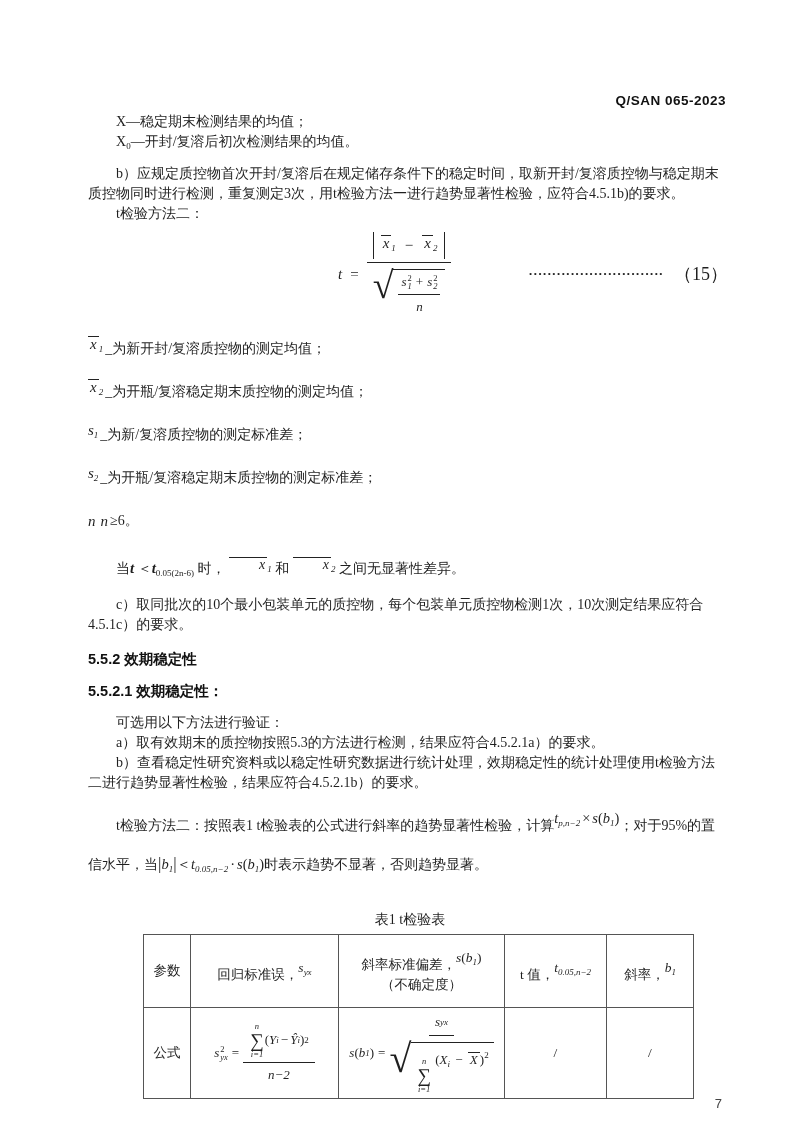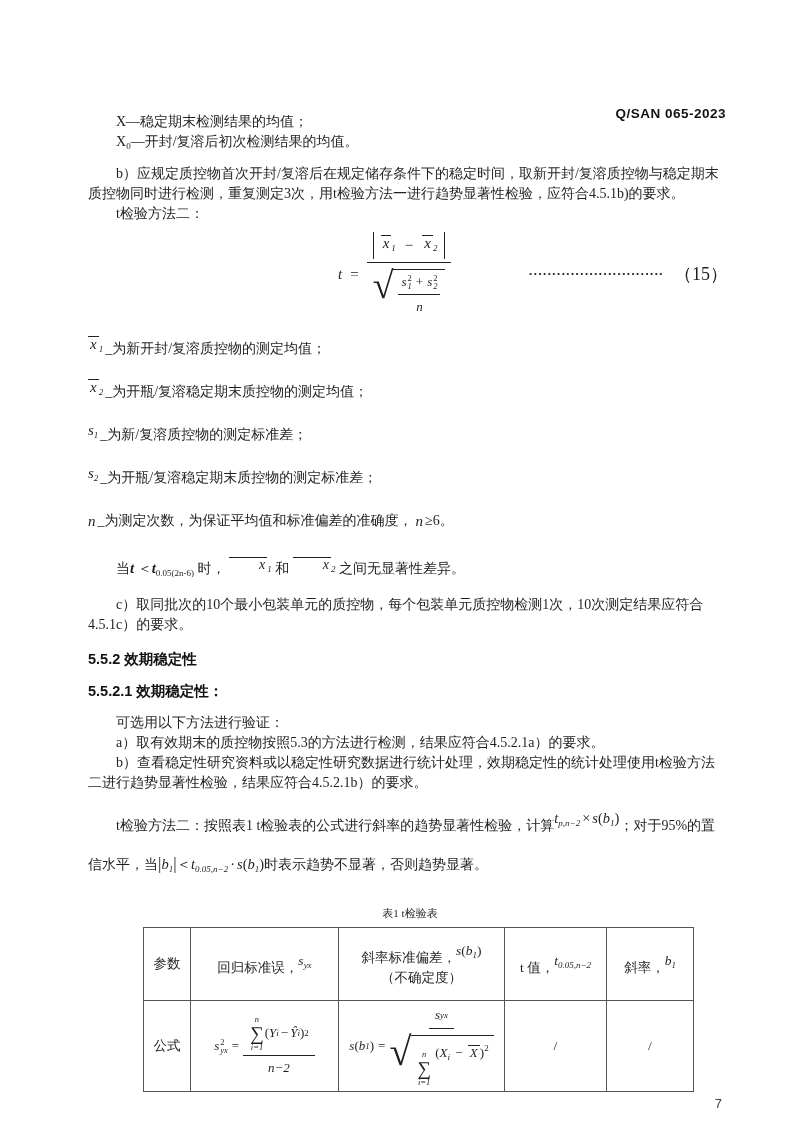--- a/index.html
+++ b/index.html
@@ -1,18 +1,18 @@
 <!DOCTYPE html>
 <html><head>
 <meta charset="utf-8">
 <style>
   html,body{margin:0;padding:0;background:#ffffff;}
   .page{position:relative;width:800px;height:1131px;background:#fff;overflow:hidden;
         font-family:"Liberation Serif","DejaVu Serif",serif;color:#1f1f1f;font-size:14px;line-height:20px;}
-  .header-right{position:absolute;top:104px;right:74px;font-family:"Liberation Sans",sans-serif;
+  .header-right{position:absolute;top:91px;right:74px;font-family:"Liberation Sans",sans-serif;
         font-size:13.5px;font-weight:600;letter-spacing:.5px;color:#111;}
   .content{position:absolute;left:88px;right:72px;top:112px;}
   p{margin:0;}
   .indent{text-indent:28px;}
   .mt8{margin-top:8px;} .mt12{margin-top:12px;} .mt14{margin-top:14px;}
   i.m{font-family:"Liberation Serif",serif;font-style:italic;}
   sub{font-size:9px;vertical-align:-3px;font-style:italic;}
   sup{font-size:9px;vertical-align:6px;}
   .ovl{display:inline-block;border-top:1.3px solid #222;padding:0 2px;line-height:1.05;}
   
@@ -43,21 +43,21 @@
   .bt{font-weight:700;font-style:italic;font-size:15px;}
   .rx{vertical-align:4px;}
   
   .hd{font-family:"Liberation Sans",sans-serif;font-weight:700;font-size:14.5px;color:#111;}
   
   .method2{line-height:38px;text-indent:28px;margin-top:6px;}
   .mexp{font-size:14.5px;white-space:nowrap;}
   .raised{vertical-align:7px;}
   .vbar{font-size:17px;}
   
-  .tcap{width:534px;margin:15px 0 0 55px;text-align:center;font-size:11px;}
+  .tcap{width:534px;margin:22px 0 0 55px;text-align:center;font-size:14px;}
   table.ttable{border-collapse:collapse;margin:4px 0 0 55px;table-layout:fixed;}
   .ttable td{border:1.4px solid #555;text-align:center;vertical-align:middle;
              font-size:13.5px;padding:4px 3px;word-break:break-all;}
   .ttable .r1 td{height:64px;}
   .ttable .r2 td{height:78px;}
   .c1{width:40px;} .c2{width:141px;} .c3{width:159px;} .c4{width:95px;} .c5{width:80px;}
   .cellmath{display:inline-flex;align-items:center;justify-content:center;font-size:13px;}
   .sum{display:inline-flex;flex-direction:column;align-items:center;margin:0 1px;}
   .sum .slim{font-size:8.5px;line-height:9px;font-style:italic;}
   .sum .sig{font-size:19px;line-height:19px;}
@@ -134,21 +134,20 @@
     <div class="def">
       <span class="sym"><i class="m">s</i><sub>1</sub></span>
       <span>_为新/复溶质控物的测定标准差；</span>
     </div>
     <div class="def">
       <span class="sym"><i class="m">s</i><sub>2</sub></span>
       <span>_为开瓶/复溶稳定期末质控物的测定标准差；</span>
     </div>
     <div class="def">
       <span class="sym"><i class="m">n</i></span>
-      <span>_为测定次数，为保证平均值和标准偏差的准确度，</span>
       <span class="sym" style="margin-left:3px"><i class="m">n</i></span>
       <span>≥6。</span>
     </div>
 
     <p class="sigline indent">
       <span>当</span><span class="bt">t</span>
       <span>＜</span><span class="bt">t</span><sub style="font-style:normal">0.05(2n-6)</sub>
       <span>时，</span>
       <span class="rx"><span class="ovl"><i class="m">x</i></span><sub>1</sub></span>
       <span>和</span>

